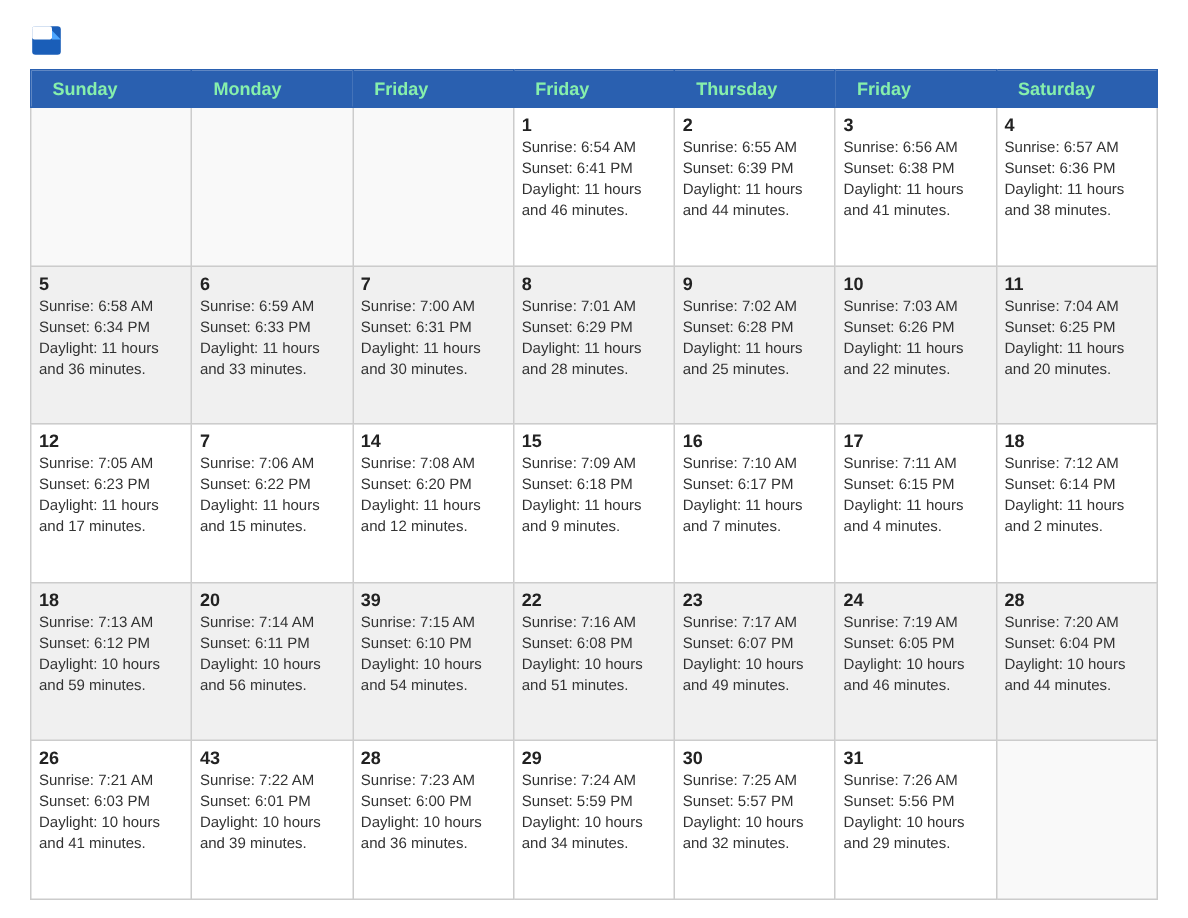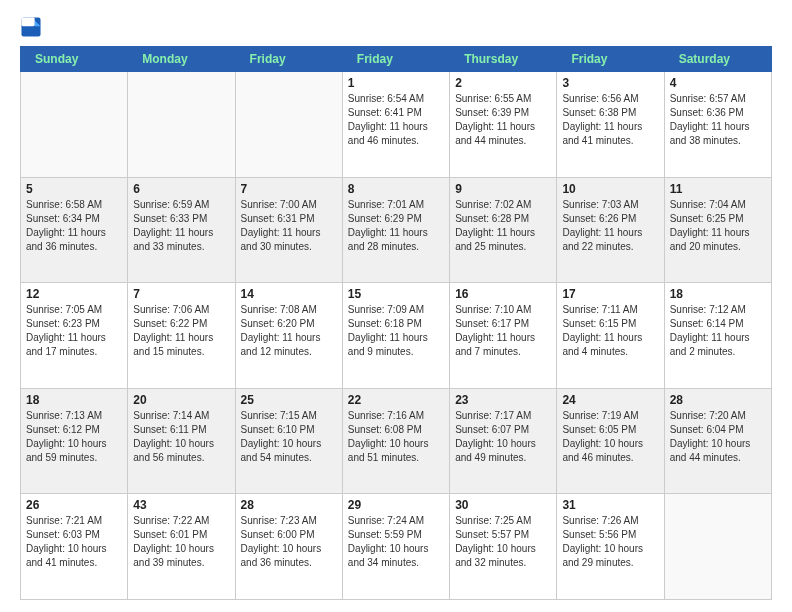--- a/index.html
+++ b/index.html
@@ -217,21 +217,21 @@
         <tr class="row-shaded">
           <td>
             <span class="day-num">18</span>
             <div class="day-info">Sunrise: 7:13 AM<br>Sunset: 6:12 PM<br>Daylight: 10 hours<br>and 59 minutes.</div>
           </td>
           <td>
             <span class="day-num">20</span>
             <div class="day-info">Sunrise: 7:14 AM<br>Sunset: 6:11 PM<br>Daylight: 10 hours<br>and 56 minutes.</div>
           </td>
           <td>
-            <span class="day-num">25</span>
+            <span class="day-num">39</span>
             <div class="day-info">Sunrise: 7:15 AM<br>Sunset: 6:10 PM<br>Daylight: 10 hours<br>and 54 minutes.</div>
           </td>
           <td>
             <span class="day-num">22</span>
             <div class="day-info">Sunrise: 7:16 AM<br>Sunset: 6:08 PM<br>Daylight: 10 hours<br>and 51 minutes.</div>
           </td>
           <td>
             <span class="day-num">23</span>
             <div class="day-info">Sunrise: 7:17 AM<br>Sunset: 6:07 PM<br>Daylight: 10 hours<br>and 49 minutes.</div>
           </td>

